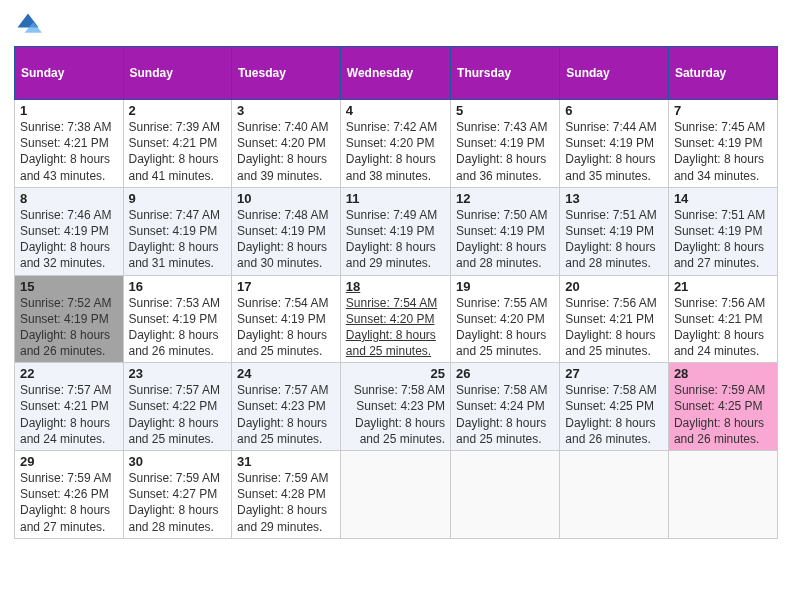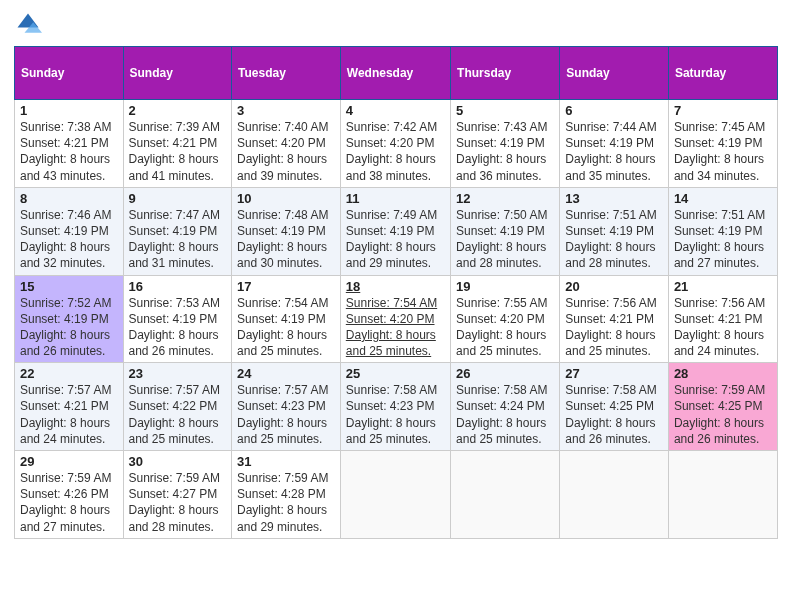--- a/index.html
+++ b/index.html
@@ -190,21 +190,21 @@
           <td style="background: rgb(240, 244, 250);">
             <span class="day-number">13</span>
             <div class="day-info">Sunrise: 7:51 AM<br>Sunset: 4:19 PM<br>Daylight: 8 hours and 28 minutes.</div>
           </td>
           <td style="background: rgb(240, 244, 250);">
             <span class="day-number">14</span>
             <div class="day-info">Sunrise: 7:51 AM<br>Sunset: 4:19 PM<br>Daylight: 8 hours and 27 minutes.</div>
           </td>
         </tr>
         <tr>
-          <td style="background: #c4b5fd;">
+          <td style="background: #a3a3a3;">
             <span class="day-number">15</span>
             <div class="day-info">Sunrise: 7:52 AM<br>Sunset: 4:19 PM<br>Daylight: 8 hours and 26 minutes.</div>
           </td>
           <td style="background: rgb(255, 255, 255);">
             <span class="day-number">16</span>
             <div class="day-info">Sunrise: 7:53 AM<br>Sunset: 4:19 PM<br>Daylight: 8 hours and 26 minutes.</div>
           </td>
           <td style="background: rgb(255, 255, 255); margin-top: 24px;">
             <span class="day-number">17</span>
             <div class="day-info">Sunrise: 7:54 AM<br>Sunset: 4:19 PM<br>Daylight: 8 hours and 25 minutes.</div>
@@ -232,21 +232,21 @@
             <div class="day-info">Sunrise: 7:57 AM<br>Sunset: 4:21 PM<br>Daylight: 8 hours and 24 minutes.</div>
           </td>
           <td style="background: rgb(240, 244, 250);">
             <span class="day-number">23</span>
             <div class="day-info">Sunrise: 7:57 AM<br>Sunset: 4:22 PM<br>Daylight: 8 hours and 25 minutes.</div>
           </td>
           <td style="background: rgb(240, 244, 250);">
             <span class="day-number">24</span>
             <div class="day-info">Sunrise: 7:57 AM<br>Sunset: 4:23 PM<br>Daylight: 8 hours and 25 minutes.</div>
           </td>
-          <td style="background: rgb(240, 244, 250);">
+          <td style="background: rgb(240, 244, 250); text-align: right;">
             <span class="day-number">25</span>
             <div class="day-info">Sunrise: 7:58 AM<br>Sunset: 4:23 PM<br>Daylight: 8 hours and 25 minutes.</div>
           </td>
           <td style="background: rgb(240, 244, 250);">
             <span class="day-number">26</span>
             <div class="day-info">Sunrise: 7:58 AM<br>Sunset: 4:24 PM<br>Daylight: 8 hours and 25 minutes.</div>
           </td>
           <td style="background: rgb(240, 244, 250);">
             <span class="day-number">27</span>
             <div class="day-info">Sunrise: 7:58 AM<br>Sunset: 4:25 PM<br>Daylight: 8 hours and 26 minutes.</div>

